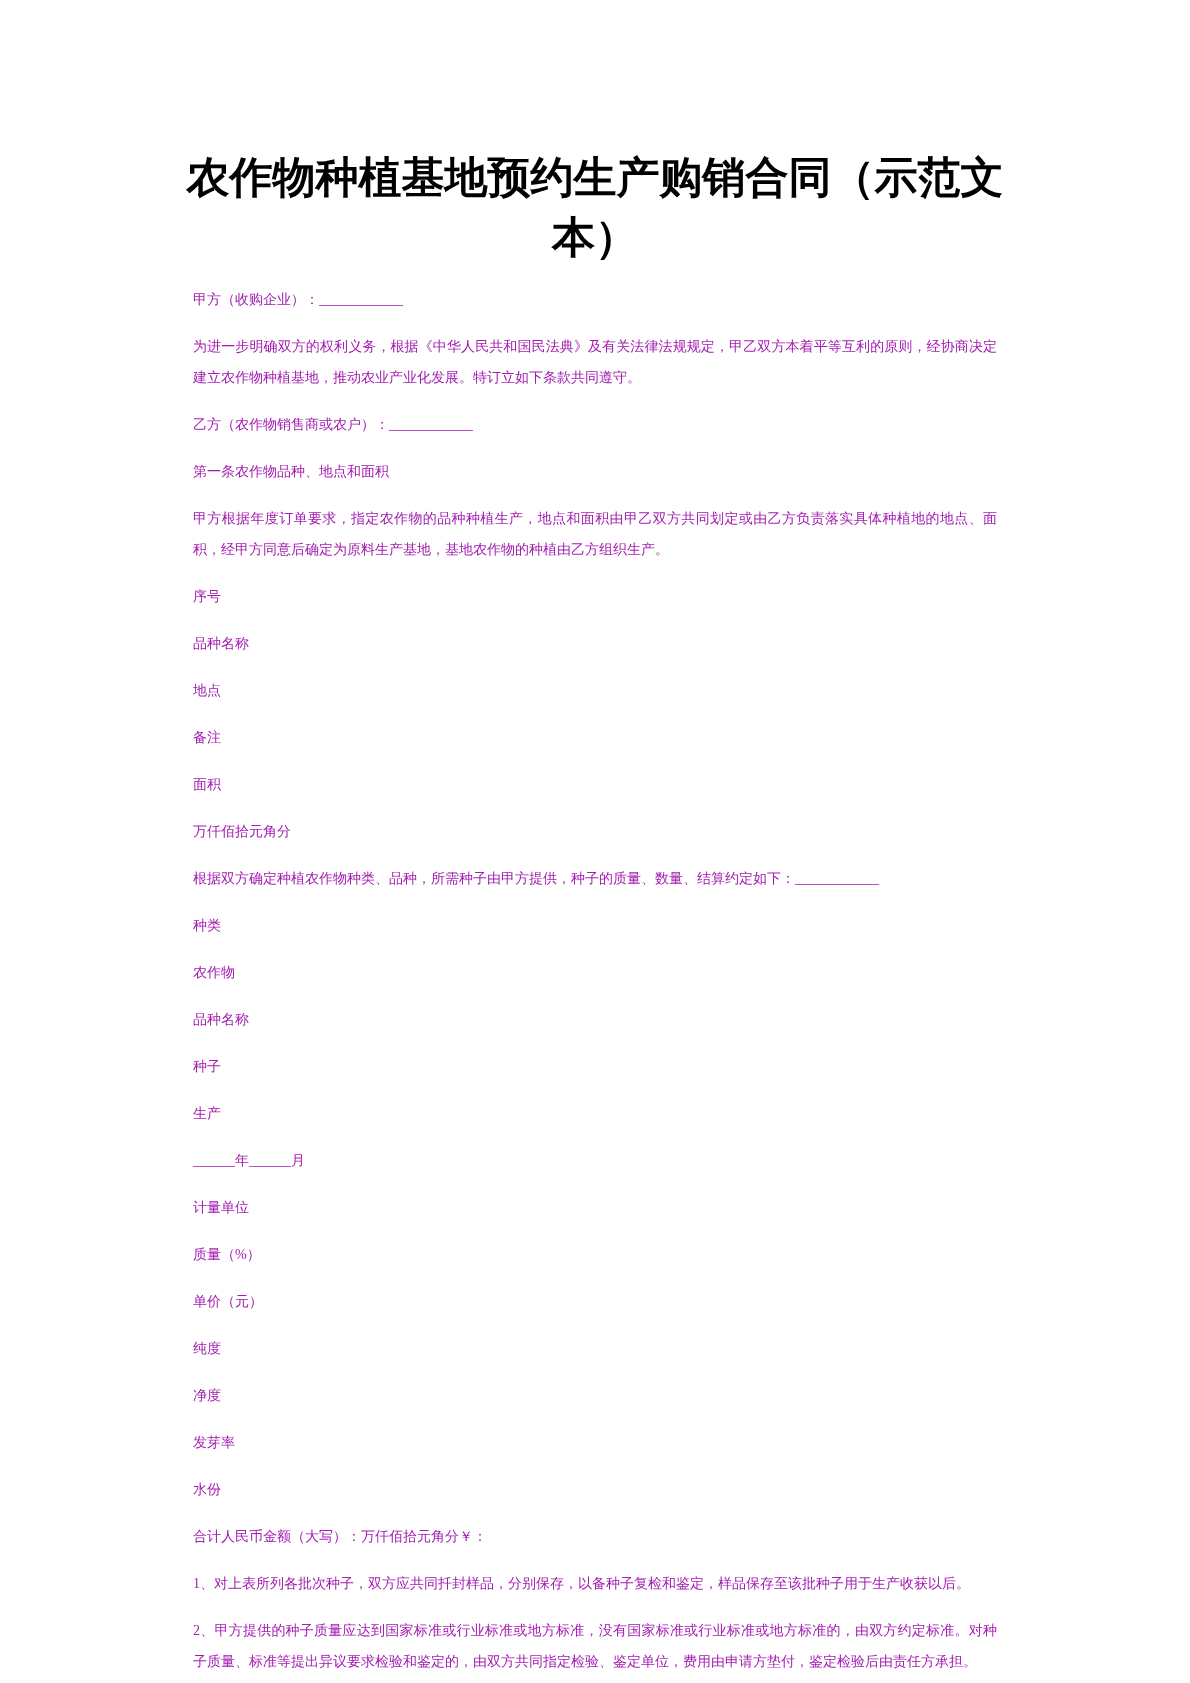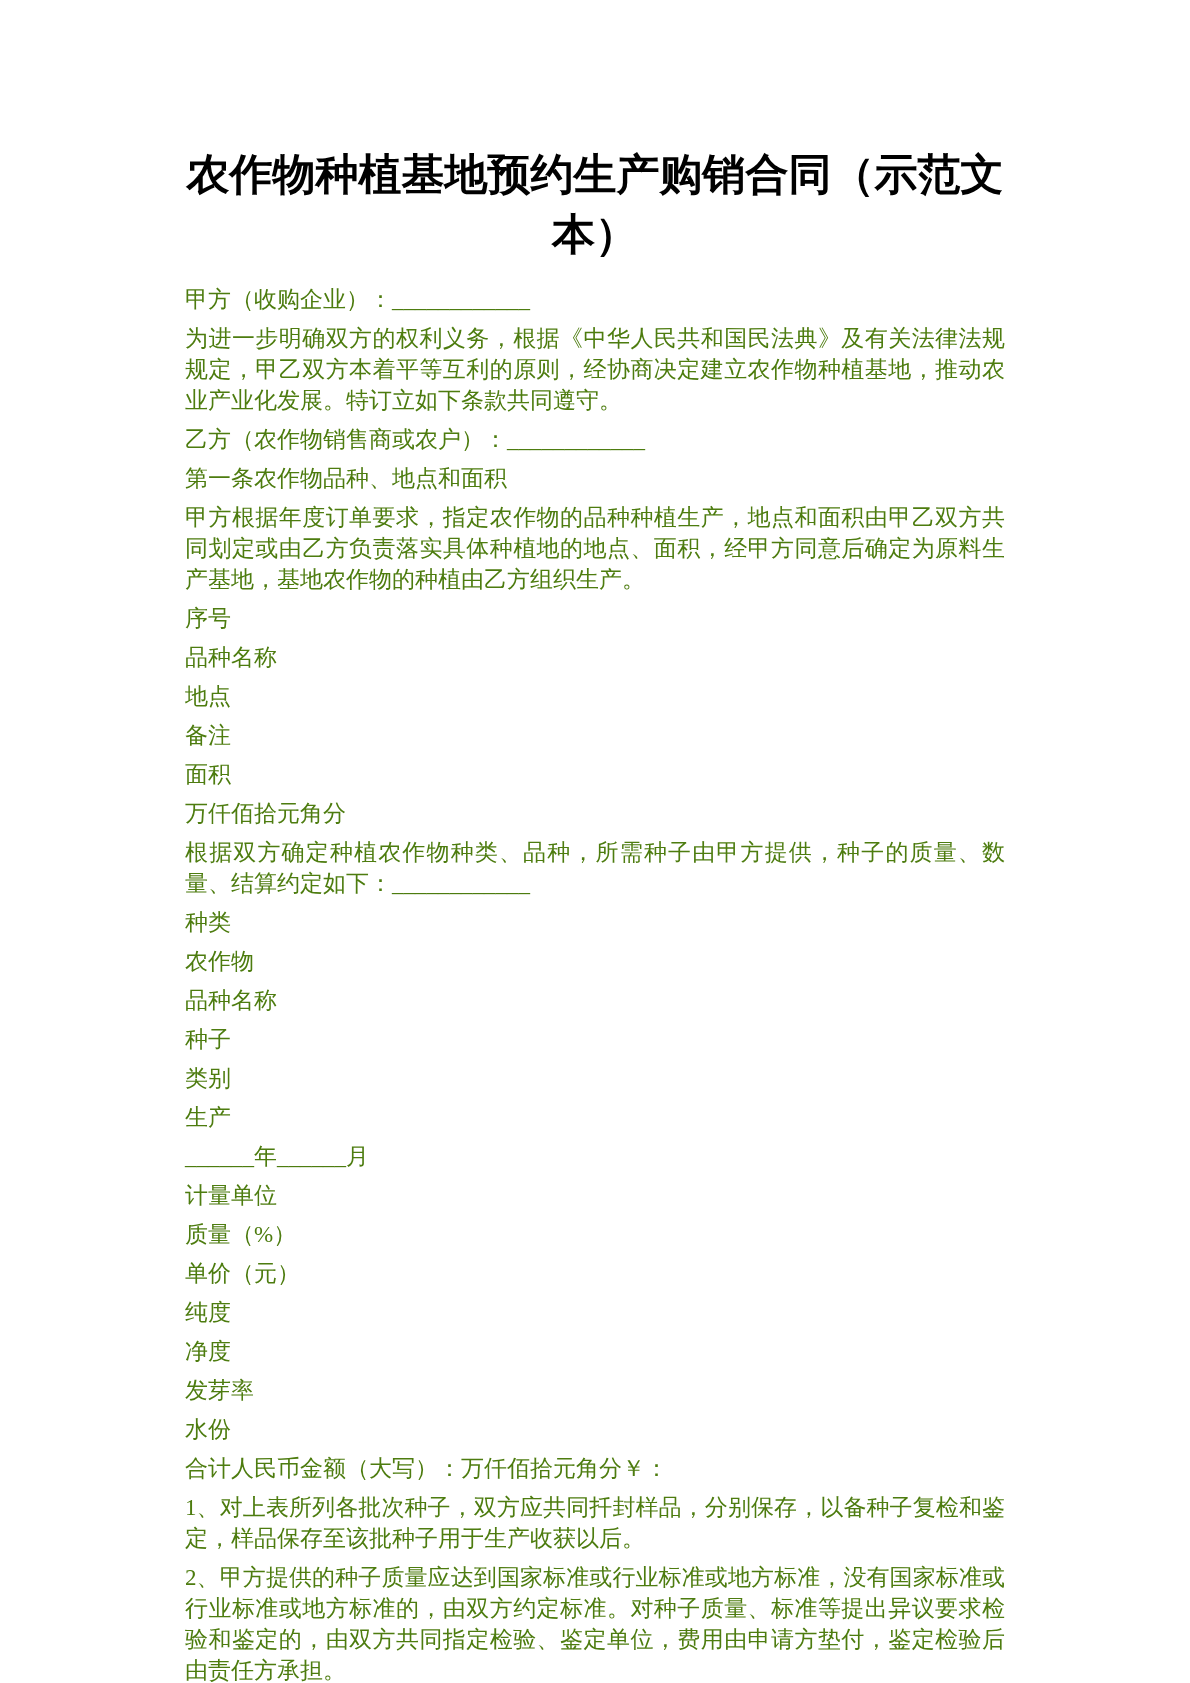--- a/index.html
+++ b/index.html
@@ -17,31 +17,31 @@
     padding: 148px 177px 60px 177px;
     font-family: "Liberation Serif", "DejaVu Serif", serif;
   }
   .doc-title {
     margin: 0 0 16px 0;
     font-size: 43px;
     font-weight: bold;
     line-height: 60px;
     text-align: center;
     color: #000000;
-    font-family: Liberation Mono, monospace;
+    font-family: Liberation Serif, serif;
   }
   .doc-body {
     width: 836px;
   }
   .para {
-    margin: 8px;
-    font-size: 23px;
+    margin: 16px;
+    font-size: 14px;
     line-height: 31px;
     text-align: justify;
-    color: #4d7c0f;
+    color: #a21caf;
     word-break: break-all;
     letter-spacing: 0;
   }
 </style>
 </head>
 <body>
 
 <div class="page">
   <h1 class="doc-title">农作物种植基地预约生产购销合同（示范文本）</h1>
   <div class="doc-body" id="doc-body">
@@ -54,21 +54,20 @@
       <p class="para">品种名称</p>
       <p class="para">地点</p>
       <p class="para">备注</p>
       <p class="para">面积</p>
       <p class="para">万仟佰拾元角分</p>
       <p class="para">根据双方确定种植农作物种类、品种，所需种子由甲方提供，种子的质量、数量、结算约定如下：____________</p>
       <p class="para">种类</p>
       <p class="para">农作物</p>
       <p class="para">品种名称</p>
       <p class="para">种子</p>
-      <p class="para">类别</p>
       <p class="para">生产</p>
       <p class="para">______年______月</p>
       <p class="para">计量单位</p>
       <p class="para">质量（%）</p>
       <p class="para">单价（元）</p>
       <p class="para">纯度</p>
       <p class="para">净度</p>
       <p class="para">发芽率</p>
       <p class="para">水份</p>
       <p class="para">合计人民币金额（大写）：万仟佰拾元角分￥：</p>

